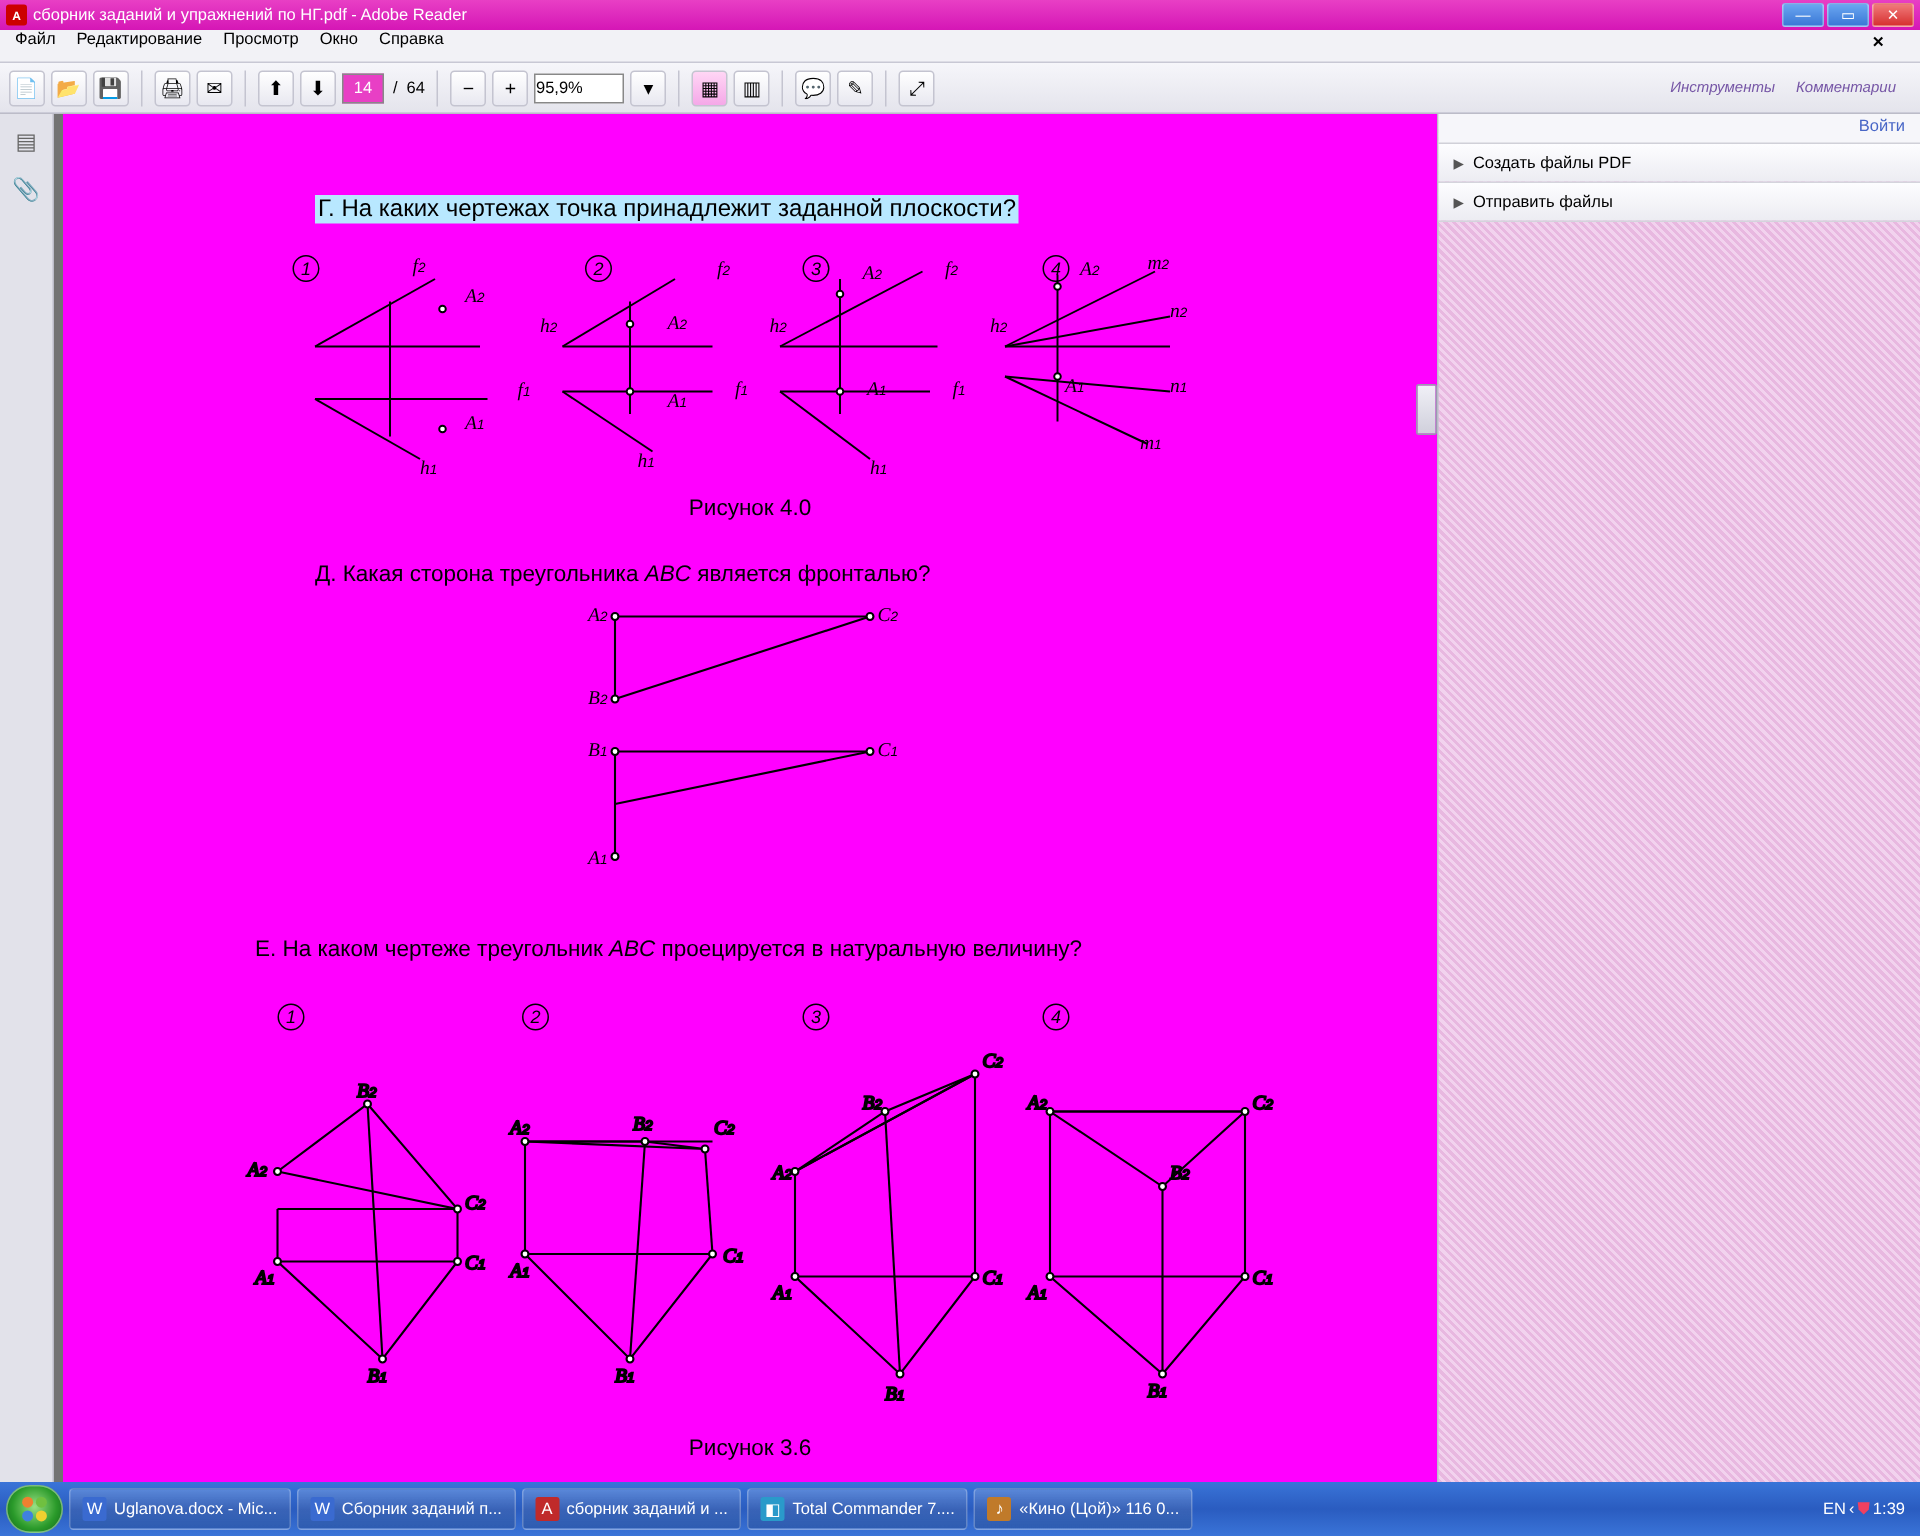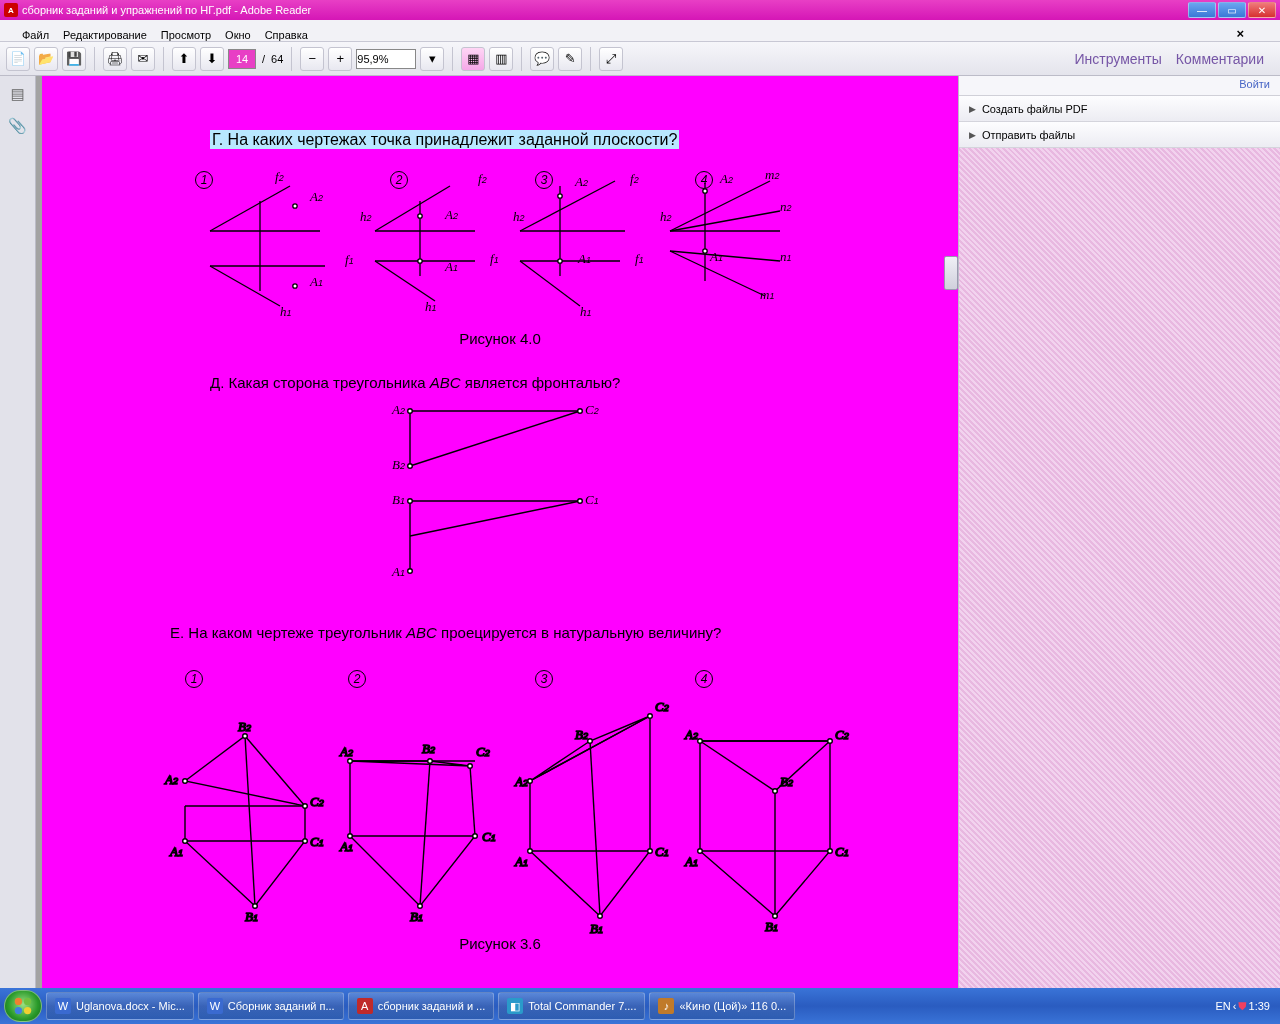--- a/index.html
+++ b/index.html
@@ -4,37 +4,37 @@
 <style>
 * { margin: 0; padding: 0; box-sizing: border-box; font-family: "Segoe UI", Tahoma, sans-serif; }
 body { width: 1280px; height: 1024px; overflow: hidden; background: #d6d6e7; }
 
 .titlebar { height: 20px; background: linear-gradient(#e83fc5,#d516b6); display: flex; align-items: center; padding: 0 4px; font-size: 11px; color: #fff; }
 .titlebar .pdf-icon { width: 14px; height: 14px; background: #c00; border-radius: 2px; margin-right: 4px; display:inline-flex;align-items:center;justify-content:center;color:#fff;font-size:8px;font-weight:bold;}
 .titlebar .spacer { flex: 1; }
 .winbtn { width: 28px; height: 16px; border: 1px solid rgba(255,255,255,.4); margin-left: 2px; display:inline-flex;align-items:center;justify-content:center;font-size:10px;background:linear-gradient(#6aa6f0,#3a78d6);border-radius:2px;color:#fff;}
 .winbtn.close { background: linear-gradient(#f07a7a,#d63030); }
 
-.menubar { height: 22px; background: #f2f2f6; border-bottom: 1px solid #c8c8d4; display: flex; align-items: flex-end; padding: 0 22px; font-size: 11px; }
+.menubar { height: 22px; background: #f2f2f6; border-bottom: 1px solid #c8c8d4; display: flex; align-items: flex-start; padding: 0 10px; font-size: 11px; }
 .menubar span { margin-right: 14px; cursor: default; }
 .menubar .closex { margin-left:auto; font-weight:bold; font-size:13px;}
 
 .toolbar { height: 34px; background: linear-gradient(#f6f6fa,#e4e4ec); border-bottom: 1px solid #bcbcc8; display: flex; align-items: center; padding: 0 6px; font-size: 11px; gap:4px;}
 .tbtn { width:24px;height:24px;border:1px solid #c4c4d0;background:linear-gradient(#fff,#e8e8f0);border-radius:3px;display:inline-flex;align-items:center;justify-content:center;font-size:13px;}
 .tsep { width:1px;height:24px;background:#c4c4d0;margin:0 4px;}
 .pagebox { width:28px;height:20px;background:#e83fc5;color:#fff;border:1px solid #888;text-align:center;font-size:11px;line-height:18px;}
 .zoom { width:60px;height:20px;border:1px solid #888;background:#fff;font-size:11px;line-height:18px;display:inline-block;}
 .toolbar .right { margin-left:auto; display:flex; gap:14px; padding-right:10px;}
-.toolbar .right a { color:#7656a6; font-size:14px; text-decoration:none;}
+.toolbar .right a { color:#7656a6; font-size:10px; text-decoration:none;font-style:italic;}
 
 .workspace { display:flex; height: 912px; }
 .leftstrip { width:36px; background:#e2e2ea; border-right:1px solid #bcbcc8; display:flex;flex-direction:column;align-items:center;padding-top:8px;gap:12px;}
 .leftstrip .ic { width:20px;height:20px;display:flex;align-items:center;justify-content:center;font-size:15px;color:#666;}
 
-.docarea { flex:1; background:#a3a3a3; position:relative; overflow:hidden;}
+.docarea { flex:1; background:#737373; position:relative; overflow:hidden;}
 .page { position:absolute; left:6px; top:0; right:0; bottom:0; background:#ff00ff; overflow:auto;}
 .page-inner { position:relative; width:840px; height:940px; margin:0 auto; color:#000; font-family:"Times New Roman",serif;}
 .hl { background:#b8e8ff; padding:1px 2px; font-size:16px; font-weight:normal;}
 .figcap { font-size:15px; text-align:center;}
 .qtext { font-size:15px; }
 .circ { display:inline-flex;width:18px;height:18px;border:1.2px solid #000;border-radius:50%;align-items:center;justify-content:center;font-size:12px;font-style:italic;}
 svg text { font-family:"Times New Roman",serif; font-style:italic; font-size:13px;}
 svg .sub { font-size:9px;}
 
 .scroll-knob { position:absolute; right:0; top:180px; width:14px; height:34px; background:linear-gradient(#f0f0f6,#d0d0dc); border:1px solid #9a9ab0; border-radius:2px;}
@@ -310,21 +310,21 @@
                 <circle cx="80" cy="205" r="2.3" fill="#fff"></circle>
             </g>
             <text x="535" y="48">A<tspan class="sub">2</tspan></text>
               <text x="685" y="48">C<tspan class="sub">2</tspan></text>
               <text x="630" y="95">B<tspan class="sub">2</tspan></text>
             <text x="535" y="175">A<tspan class="sub">1</tspan></text>
               <text x="685" y="165">C<tspan class="sub">1</tspan></text>
               <text x="615" y="240">B<tspan class="sub">1</tspan></text>
           </g>
         </svg>
-        <div class="figcap" style="position:absolute;left:0;right:0;top:859px;text-align:center;">Рисунок 3.6</div>
+        <div class="figcap" style="position:absolute;left:0;right:0;top:881px;text-align:center;">Рисунок 3.6</div>
       </div>
     </div>
     <div class="scroll-knob"></div>
   </div>
 
   <div class="rightpane">
     <div class="login">Войти</div>
     <div class="panel-item">
         <span class="tri">▶</span>
         <span>Создать файлы PDF</span>

